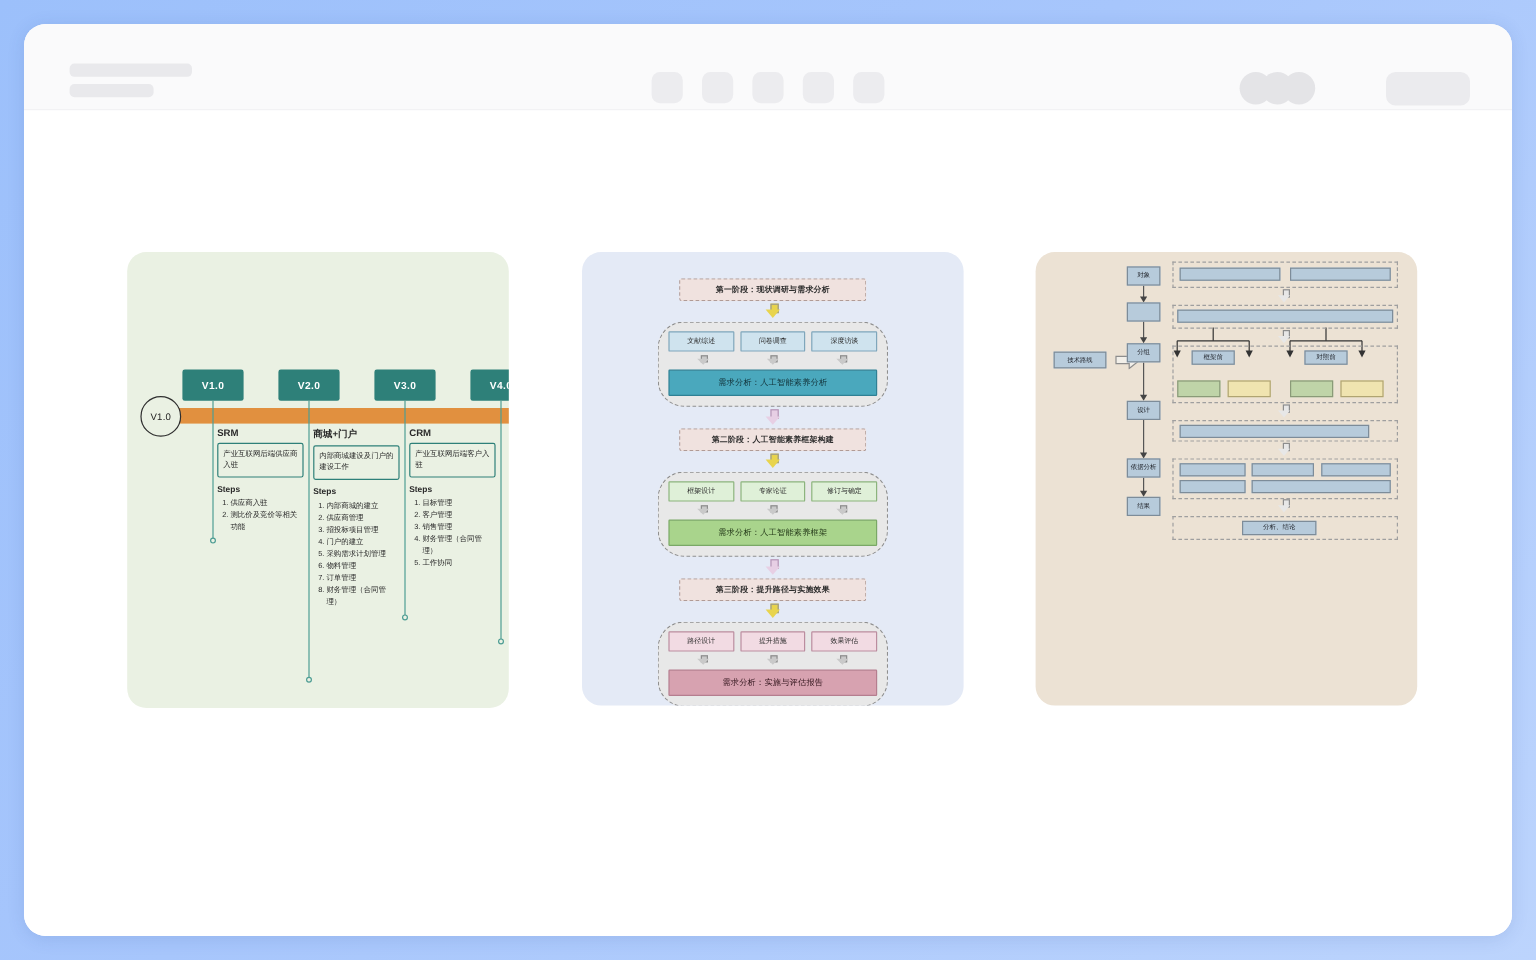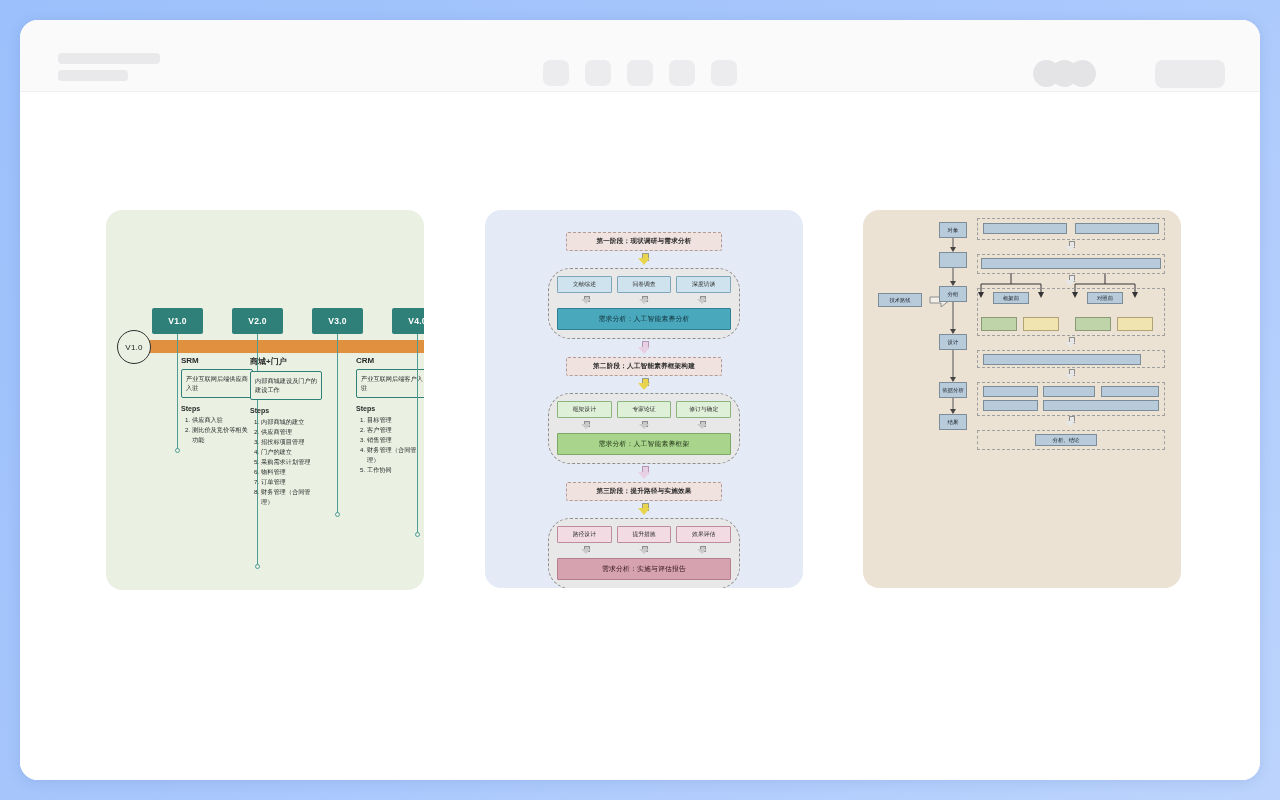--- a/index.html
+++ b/index.html
@@ -224,42 +224,42 @@
               <li>供应商入驻</li>
               <li>测比价及竞价等相关功能</li>
             </ol>
           </div>
         </div>
 
         <div class="tl-col" style="left:126px">
           <div class="tl-chip">V2.0</div>
           <div class="tl-stem" style="left:25px; height:232px; background:#4e9d94;"></div>
           <div class="tl-endpt" style="left:23px; top:354px;"></div>
-          <div class="tl-body" style="left:10px">
+          <div class="tl-body" style="left:21px">
             <div class="tl-title">商城+门户</div>
             <div class="tl-desc">内部商城建设及门户的建设工作</div>
             <div class="tl-steps-label">Steps</div>
             <ol class="tl-steps">
               <li>内部商城的建立</li>
               <li>供应商管理</li>
               <li>招投标项目管理</li>
               <li>门户的建立</li>
               <li>采购需求计划管理</li>
               <li>物料管理</li>
               <li>订单管理</li>
               <li>财务管理（合同管理）</li>
             </ol>
           </div>
         </div>
 
         <div class="tl-col" style="left:206px">
           <div class="tl-chip">V3.0</div>
           <div class="tl-stem" style="left:25px; height:180px; background:#4e9d94;"></div>
           <div class="tl-endpt" style="left:23px; top:302px;"></div>
-          <div class="tl-body" style="left:36px">
+          <div class="tl-body" style="left:21px">
             <div class="tl-title">CRM</div>
             <div class="tl-desc">产业互联网后端客户入驻</div>
             <div class="tl-steps-label">Steps</div>
             <ol class="tl-steps">
               <li>目标管理</li>
               <li>客户管理</li>
               <li>销售管理</li>
               <li>财务管理（合同管理）</li>
               <li>工作协同</li>
             </ol>

